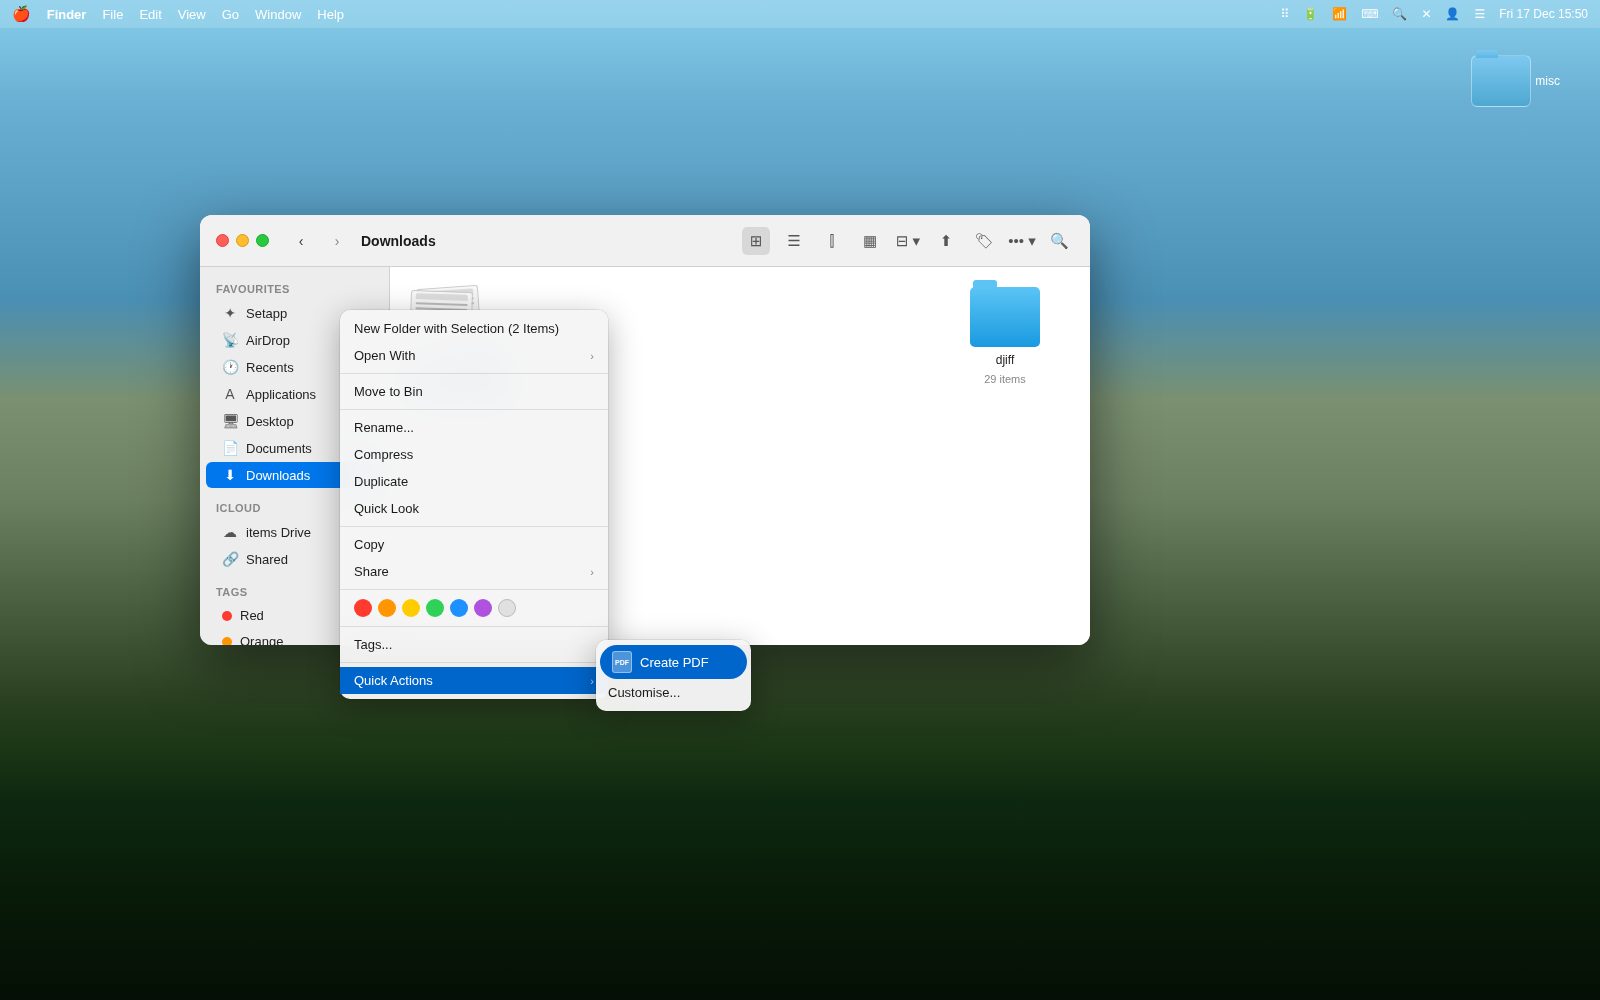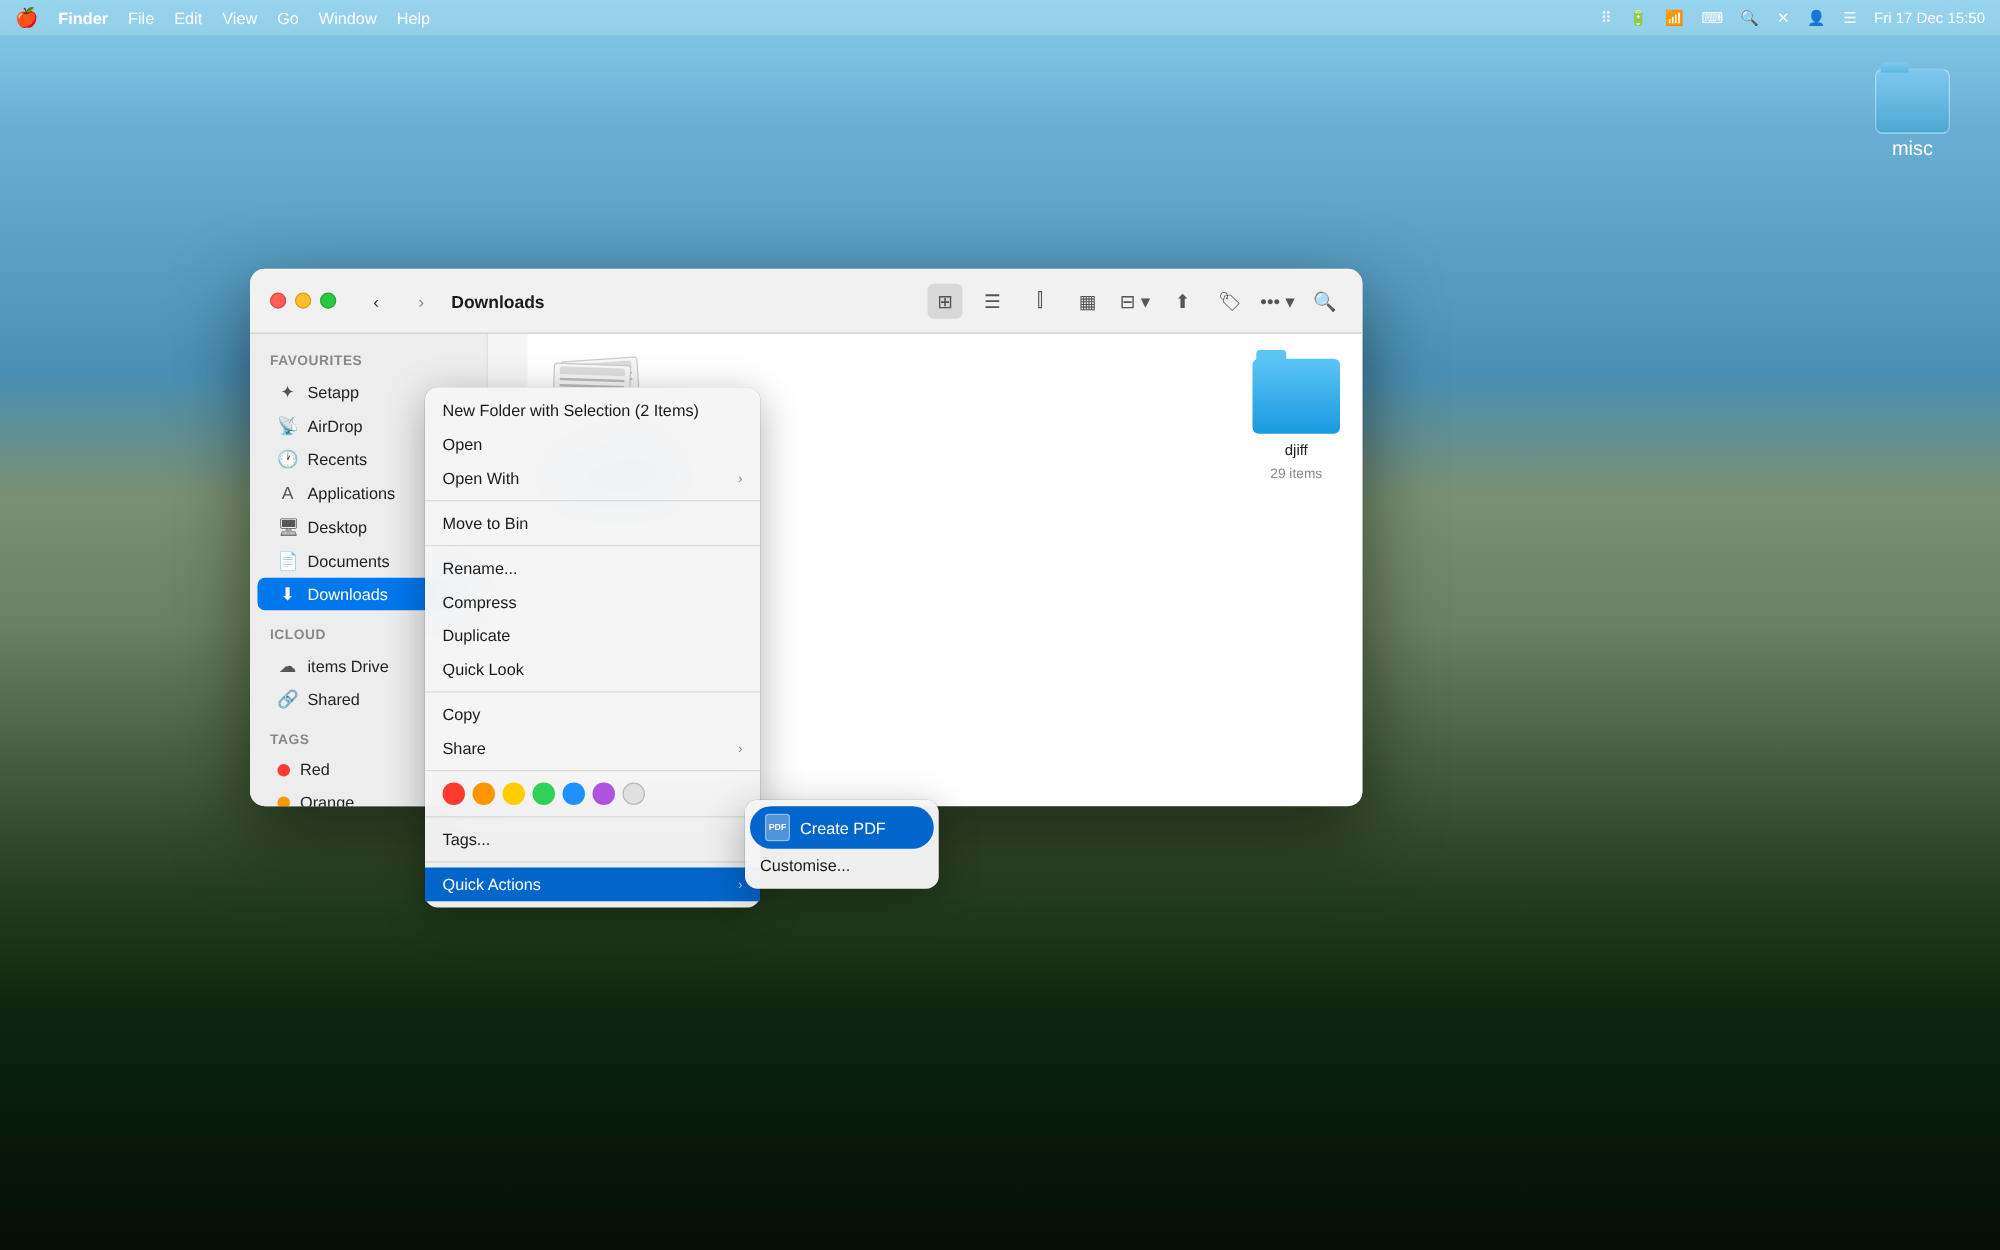--- a/index.html
+++ b/index.html
@@ -57,25 +57,25 @@
     .menu-item-bold {
       font-weight: 700;
     }
 
     
     .desktop-folder {
       position: absolute;
       top: 55px;
       right: 40px;
       display: flex;
-      flex-direction: column;
+      flex-direction: row;
       align-items: center;
       gap: 4px;
       color: #fff;
-      font-size: 16px;
+      font-size: 12px;
       z-index: 50;
       cursor: pointer;
     }
     .desktop-folder-icon {
       width: 60px;
       height: 52px;
       background: linear-gradient(180deg, #7ec8f0 0%, #4ea8d0 100%);
       border-radius: 6px;
       position: relative;
       border: 1px solid rgba(255,255,255,0.4);
@@ -169,21 +169,20 @@
       cursor: pointer;
       border-radius: 5px;
     }
     .toolbar-icon.active { background: rgba(0,0,0,0.1); }
 
     
     .finder-content {
       display: flex;
       flex: 1;
       overflow: hidden;
-      gap: 32px;
     }
 
     
     .finder-sidebar {
       width: 190px;
       background: rgba(235,235,235,0.8);
       border-right: 1px solid #d0d0d0;
       padding: 10px 0;
       overflow-y: auto;
       flex-shrink: 0;
@@ -480,23 +479,20 @@
       </div>
     </div>
   </div>
 </div>
 
 <div class="context-menu">
   <div class="ctx-item">
     <span>New Folder with Selection (2 Items)</span>
   </div>
   <div class="ctx-item">
-    <span>Open</span>
-  </div>
-  <div class="ctx-item">
     <span>Open With</span>
     <span class="ctx-arrow">›</span>
   </div>
   <div class="ctx-divider"></div>
   <div class="ctx-item">
     <span>Move to Bin</span>
   </div>
   <div class="ctx-divider"></div>
   <div class="ctx-item">
     <span>Rename...</span>

